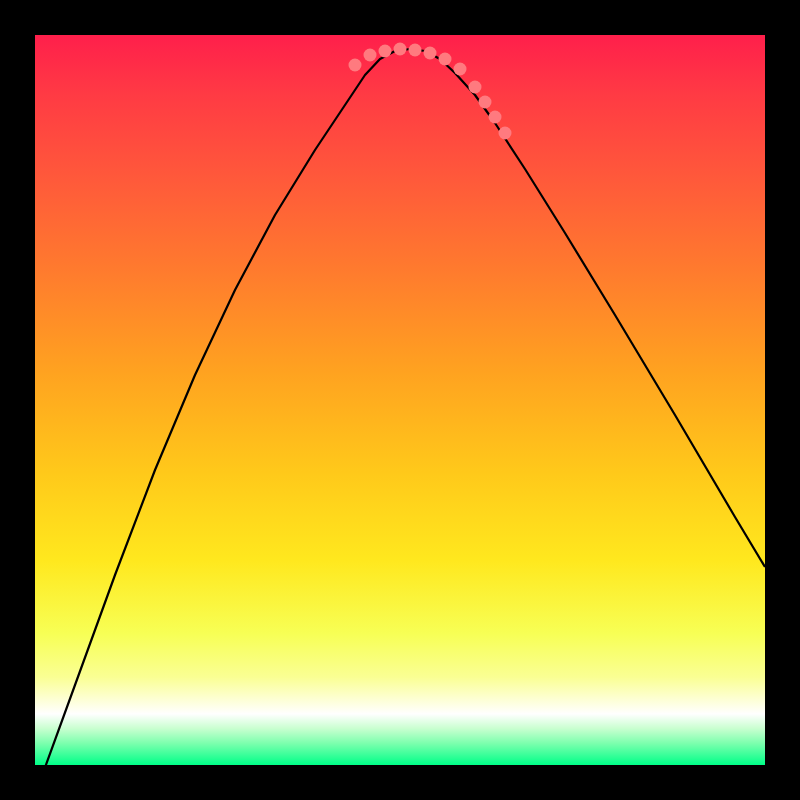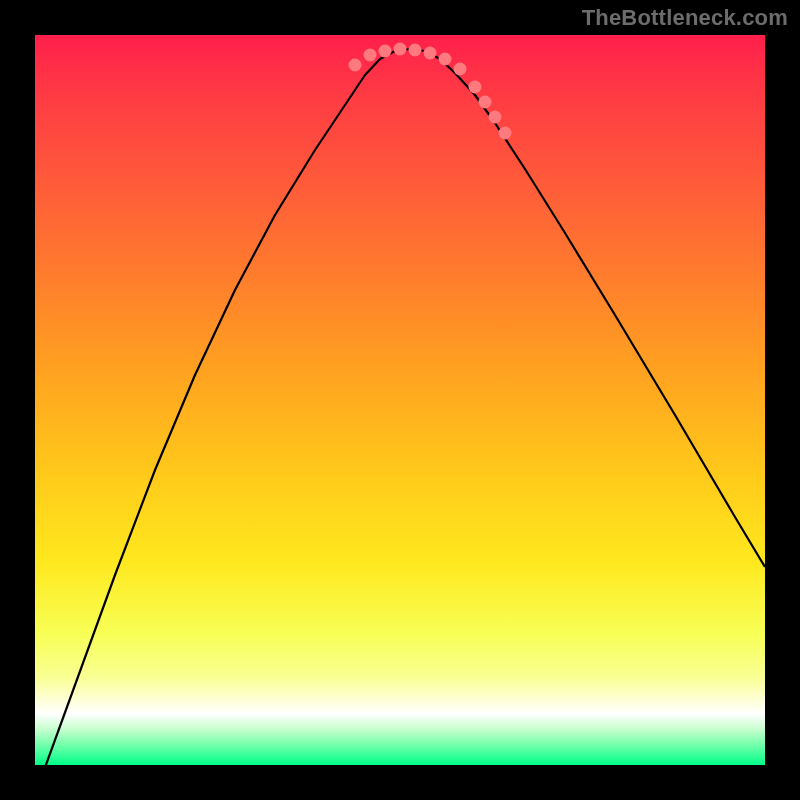--- a/index.html
+++ b/index.html
@@ -79,14 +79,13 @@
           <circle cx="395" cy="18" r="6.5" fill="#ff7a7f"></circle>
           <circle cx="410" cy="24" r="6.5" fill="#ff7a7f"></circle>
           <circle cx="425" cy="34" r="6.5" fill="#ff7a7f"></circle>
           <circle cx="440" cy="52" r="6.5" fill="#ff7a7f"></circle>
           <circle cx="450" cy="67" r="6.5" fill="#ff7a7f"></circle>
           <circle cx="460" cy="82" r="6.5" fill="#ff7a7f"></circle>
           <circle cx="470" cy="98" r="6.5" fill="#ff7a7f"></circle>
         </g>
     </svg>
   </div>
-  <div class="watermark">TheBottleneck.com</div>
 </div>
 
 </body></html>

